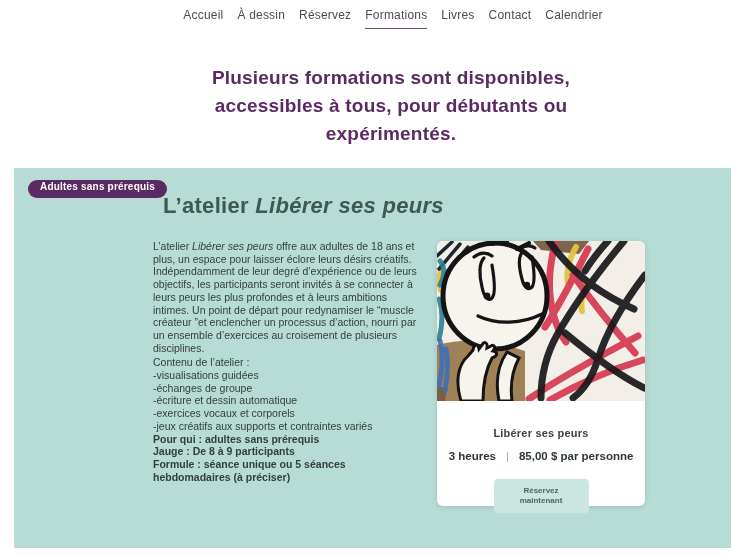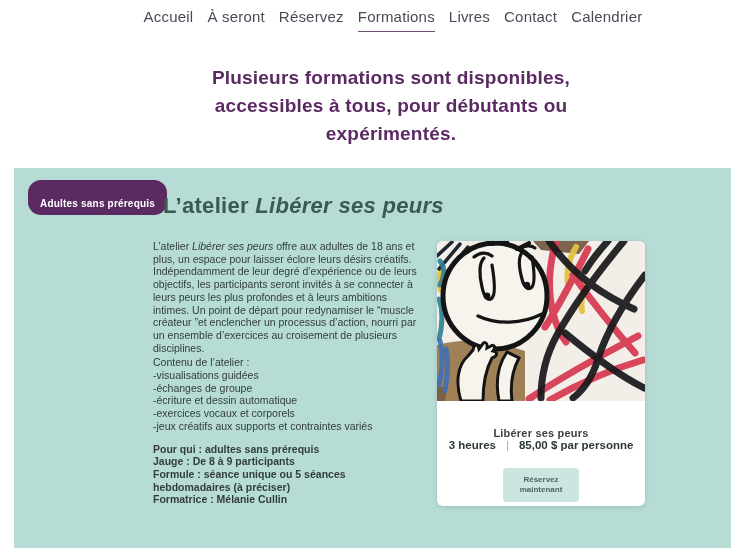--- a/index.html
+++ b/index.html
@@ -10,21 +10,21 @@
     position:relative; overflow:hidden;
   }
 
   
   .nav {
     position:absolute; top:0; left:0; right:0;
     display:flex; justify-content:center; gap:14px;
     padding-top:8px; transform:translateX(20px);
   }
   .nav a {
-    color:#4f4857; font-size:15px; letter-spacing:.2px;
+    color:#4f4857; font-size:12px; letter-spacing:.2px;
     text-decoration:none; padding-bottom:6px;
     border-bottom:1.5px solid transparent; cursor:pointer;
   }
   .nav a.active { border-bottom-color:#6e4d76; }
 
   
   .hero {
     position:absolute; top:52px; left:50%; width:430px;
     transform:translateX(calc(-50% + 18px)); text-align:center;
   }
@@ -35,63 +35,63 @@
 
   
   .section {
     position:absolute; top:168px; left:14px; right:15px; bottom:7px;
     background:#b7dbd5;
   }
   .badge {
     position:absolute; left:14px; top:12px;
     background:#5b2a63; color:#ffffff;
     font-size:10px; font-weight:bold; letter-spacing:.2px;
-    padding:18px 12px 6px; border-radius:13px; white-space:nowrap;
+    padding:1px 12px 6px; border-radius:13px; white-space:nowrap;
   }
   .ws-title {
     position:absolute; left:149px; top:7px;
     font-size:22px; color:#3d5953; font-weight:600; letter-spacing:.3px;
   }
   .ws-title em { font-style:italic; }
 
   .textcol {
     position:absolute; left:139px; top:72px; width:268px;
     color:#333e3b; font-size:10.5px; line-height:12.7px;
   }
   .textcol p { margin:0; }
   .textcol em { font-style:italic; }
   .content-block { margin-top:2px; }
-  .details { margin-top:10px; font-weight:bold; }
+  .details { margin-top:0; font-weight:bold; }
 
   
   .card {
     position:absolute; left:423px; top:73px; width:208px; height:265px;
     background:#ffffff; border-radius:6px;
     box-shadow:0 1px 5px rgba(60,80,75,.18);
   }
   .card-img {
     height:160px; border-radius:6px 6px 0 0; overflow:hidden; line-height:0;
   }
   .card-body { text-align:center; padding-top:26px; }
   .card-title { font-size:11px; font-weight:bold; color:#3a403e; letter-spacing:.2px; }
-  .price-row { font-size:11.5px; font-weight:bold; color:#2e3937; }
+  .price-row { margin-top:11px; font-size:11.5px; font-weight:bold; color:#2e3937; }
   .price-row .sep { color:#9fb3af; margin:0 10px; font-weight:normal; }
   .reserve-btn {
     margin-top:17px; background:#cbe5e1; color:#4c6660;
     font-size:8px; font-weight:bold; border:none; border-radius:4px;
-    padding:7px 10px; width:76px; line-height:10px;
+    padding:7px 10px; width:95px; line-height:10px;
     cursor:pointer; font-family:inherit;
   }
 </style>
 </head>
 <body>
 
 <nav class="nav">
   <a>Accueil</a>
-  <a>À seront</a>
+  <a>À dessin</a>
   <a>Réservez</a>
   <a class="active">Formations</a>
   <a>Livres</a>
   <a>Contact</a>
   <a>Calendrier</a>
 </nav>
 
 <header class="hero">
   <h1>Plusieurs formations sont disponibles, accessibles à tous, pour débutants ou expérimentés.</h1>
 </header>
@@ -111,21 +111,20 @@
       <p>-échanges de groupe</p>
       <p>-écriture et dessin automatique</p>
       <p>-exercices vocaux et corporels</p>
       <p>-jeux créatifs aux supports et contraintes variés</p>
     </div>
 
     <div class="details">
       <p>Pour qui : adultes sans prérequis</p>
       <p>Jauge : De 8 à 9 participants</p>
       <p>Formule : séance unique ou 5 séances hebdomadaires (à préciser)</p>
-      <p>Formatrice : Mélanie Cullin</p>
     </div>
   </div>
 
   <div class="card">
     <div class="card-img">
       <svg viewBox="0 0 208 160" width="208" height="160" xmlns="http://www.w3.org/2000/svg">
         <rect width="208" height="160" fill="#f3efe8"></rect>
         <path d="M0,104 Q30,96 62,102 L88,110 L88,160 L0,160 Z" fill="#a08157"></path>
         <path d="M0,146 L10,146 L8,160 L0,160 Z" fill="#7a5f41"></path>
         <path d="M96,0 L152,0 L142,13 L104,9 Z" fill="#7e634d"></path>

